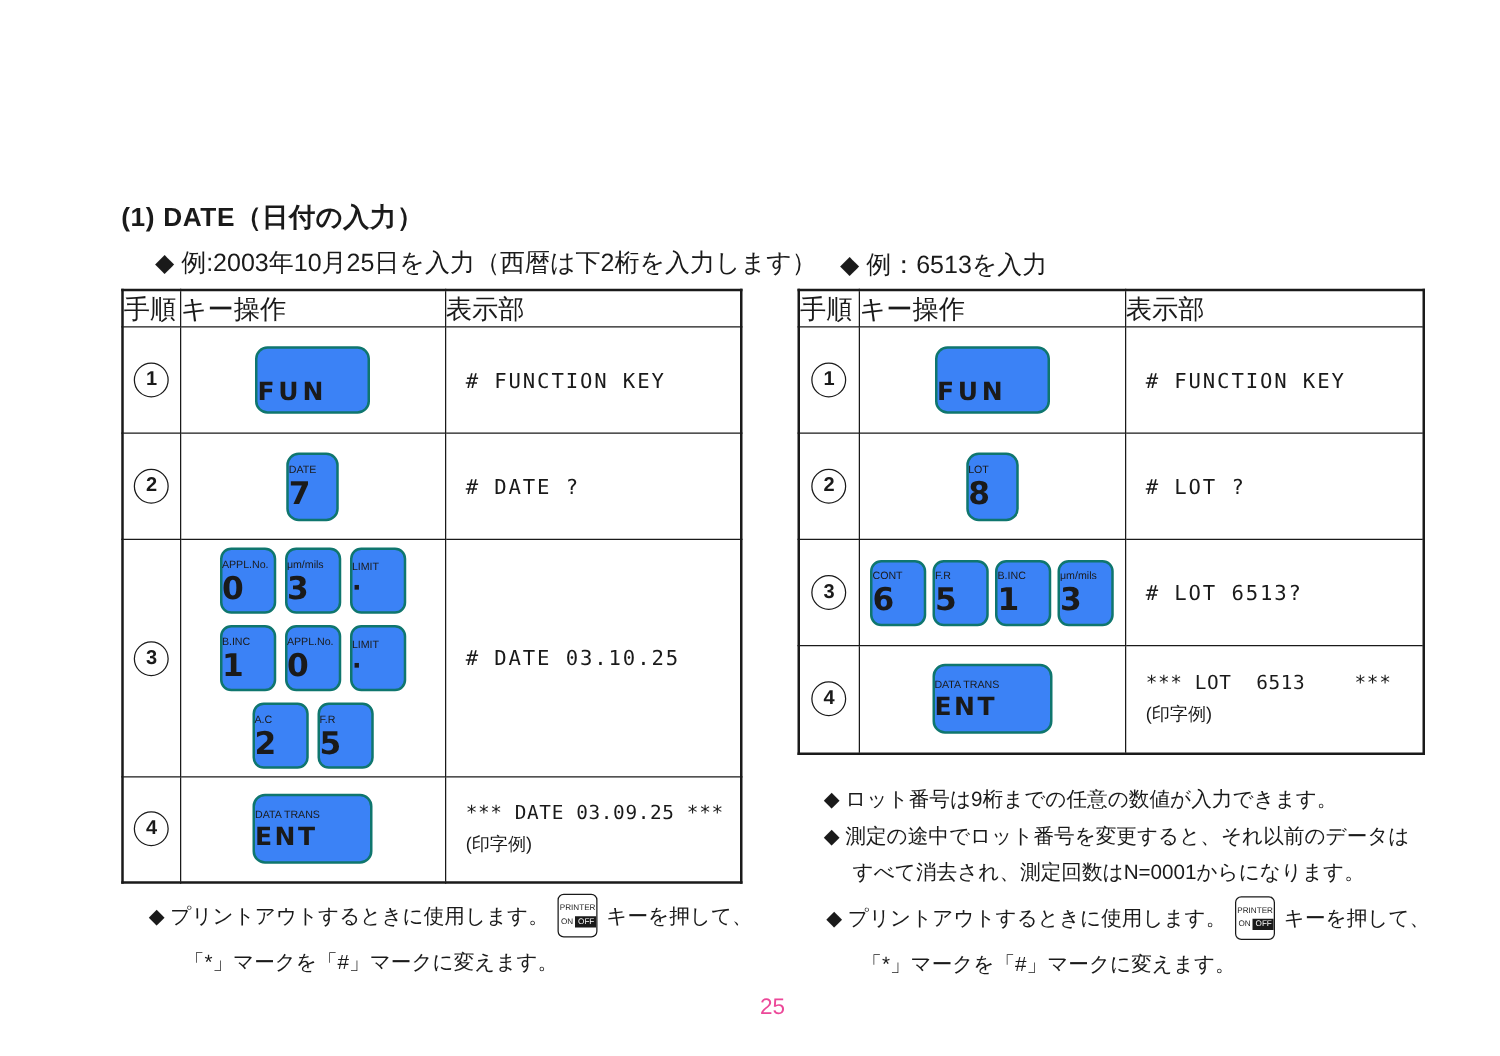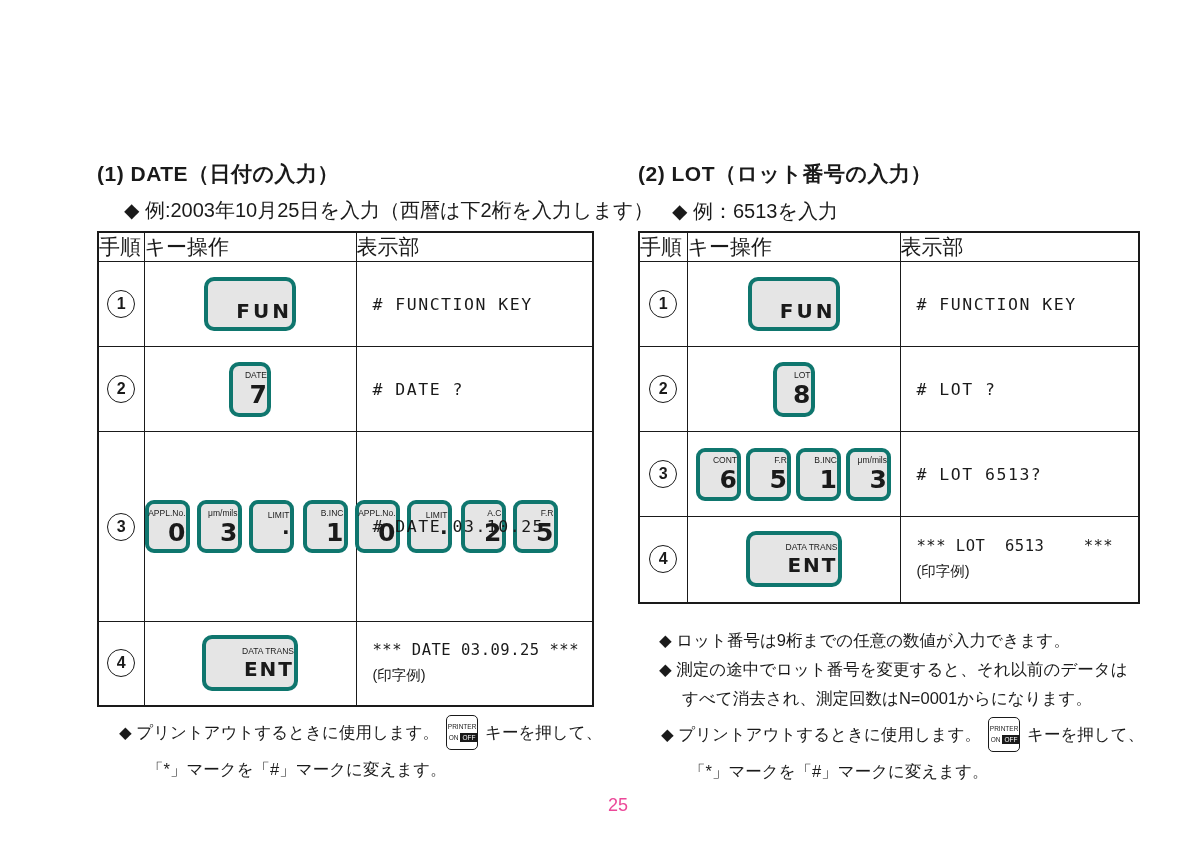--- a/index.html
+++ b/index.html
@@ -27,33 +27,33 @@
   table.op-table th { font-size:21px; font-weight:normal; height:27px; text-align:left; }
   td.cell-step { text-align:center; }
   td.cell-keys { text-align:center; }
   td.cell-display { padding-left:16px; }
   .step-circle {
     display:inline-flex; width:28px; height:28px; border:1.5px solid #1a1a1a; border-radius:50%;
     align-items:center; justify-content:center; font-size:16px; font-weight:bold;
   }
   
   .key {
-    display:inline-flex; flex-direction:column; align-items:flex-end; justify-content:center;
-    border:4px solid #0f766e; border-radius:9px; background:#e5e5e5; vertical-align:middle;
+    display:inline-flex; flex-direction:column; align-items:flex-start; justify-content:center;
+    border:2px solid #0f766e; border-radius:9px; background:#3b82f6; vertical-align:middle;
   }
   .key-top { font-size:8.5px; line-height:11px; white-space:nowrap; letter-spacing:0; }
   .key-main { font-size:25px; line-height:27px; font-weight:bold; font-family:"DejaVu Sans",sans-serif; }
   .key.small { width:45px; height:53px; }
   .key.narrow { width:42px; height:55px; border-radius:10px; }
   .key.fun { width:92px; height:54px; border-radius:10px; justify-content:flex-end; padding-bottom:5px; }
   .key.fun .key-main { font-size:20px; letter-spacing:3px; line-height:22px; }
   .key.ent { width:96px; height:56px; border-radius:10px; }
   .key.ent .key-main { font-size:20px; letter-spacing:2px; line-height:24px; }
   .key.dot .key-main { font-size:20px; line-height:22px; }
-  .key-grid { display:flex; flex-direction:row; gap:9px; align-items:center; }
+  .key-grid { display:flex; flex-direction:column; gap:9px; align-items:center; }
   .key-row { display:flex; gap:7px; justify-content:center; }
   
   .lcd {
     font-family:"DejaVu Sans Mono",monospace; font-size:16.5px; letter-spacing:1.5px;
     white-space:pre; color:#1a1a1a;
   }
   .lcd.tight { font-size:15.5px; letter-spacing:0.5px; }
   .print-example { text-align:left; padding-right:8px; font-size:14.5px; margin-top:7px; }
   
   .notes { position:absolute; font-size:16.5px; }
@@ -192,21 +192,20 @@
         <span class="pkey-bottom">
           <span class="pkey-on">ON</span>
           <span class="pkey-off">OFF</span>
         </span>
       </span>
       <span>キーを押して、</span>
     </div>
     <div class="fn-line2">「*」マークを「#」マークに変えます。</div>
   </div>
 
-  <div class="sec-heading" style="left:638px; top:160px;">(2) LOT（ロット番号の入力）</div>
   <div class="sec-example" style="left:672px; top:198px;">◆ 例：6513を入力</div>
 
   <table class="op-table" style="left:638px; top:231px; width:502px;">
     <colgroup>
         <col style="width:48px;">
         <col style="width:213px;">
         <col>
       </colgroup>
     <thead>
       <tr>

